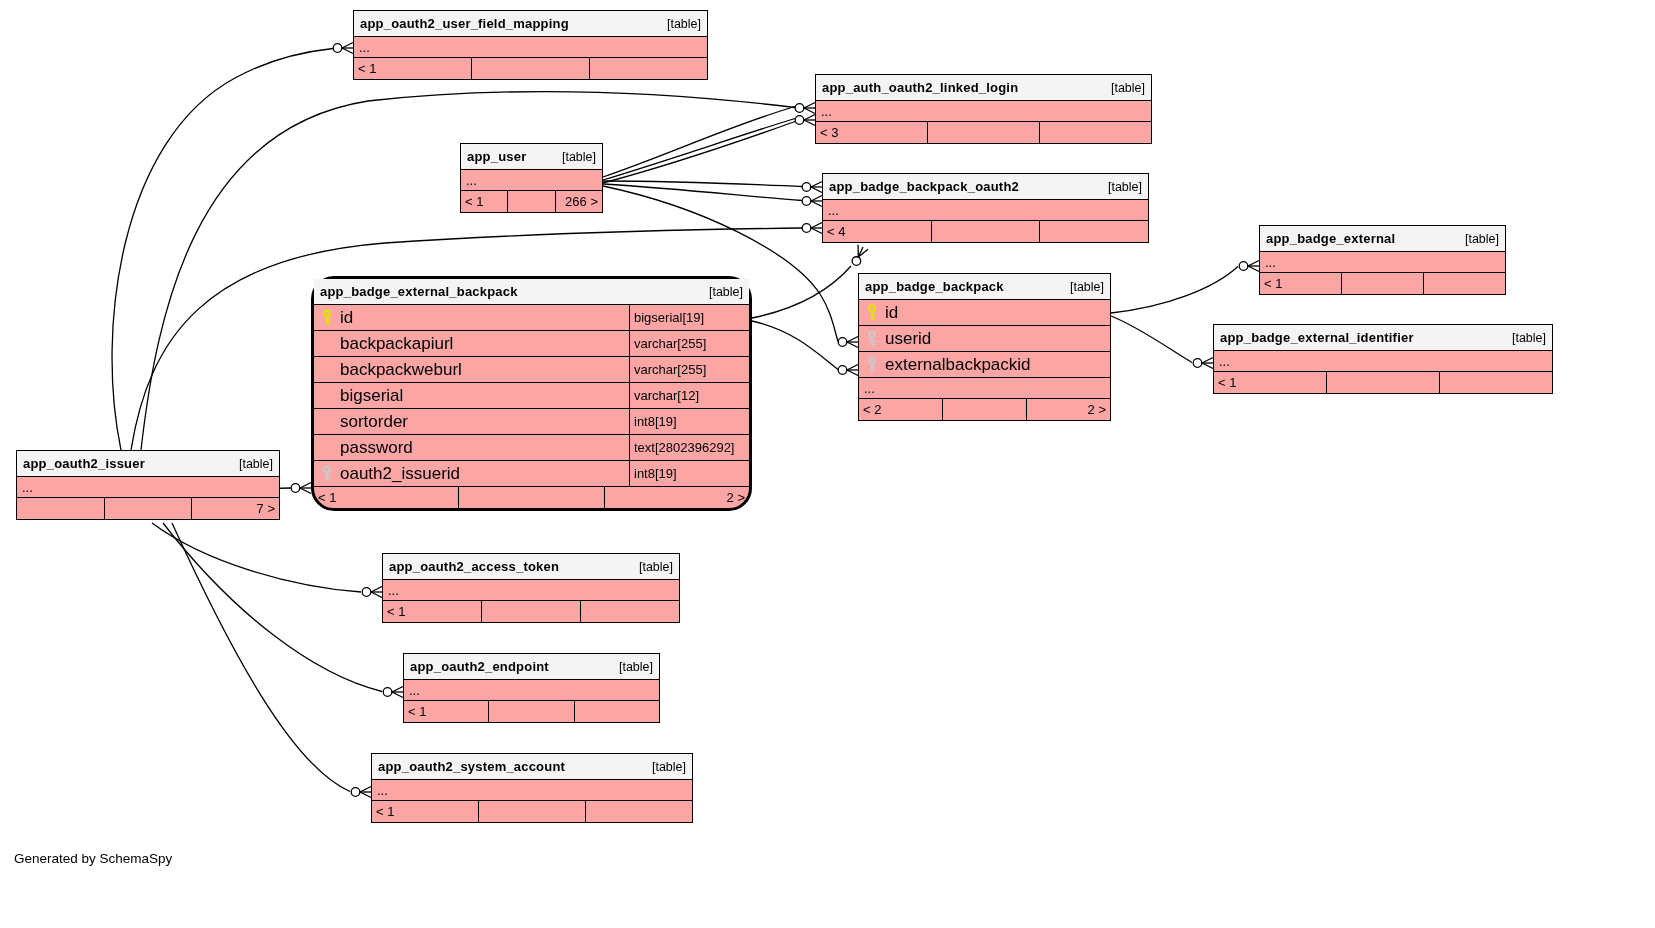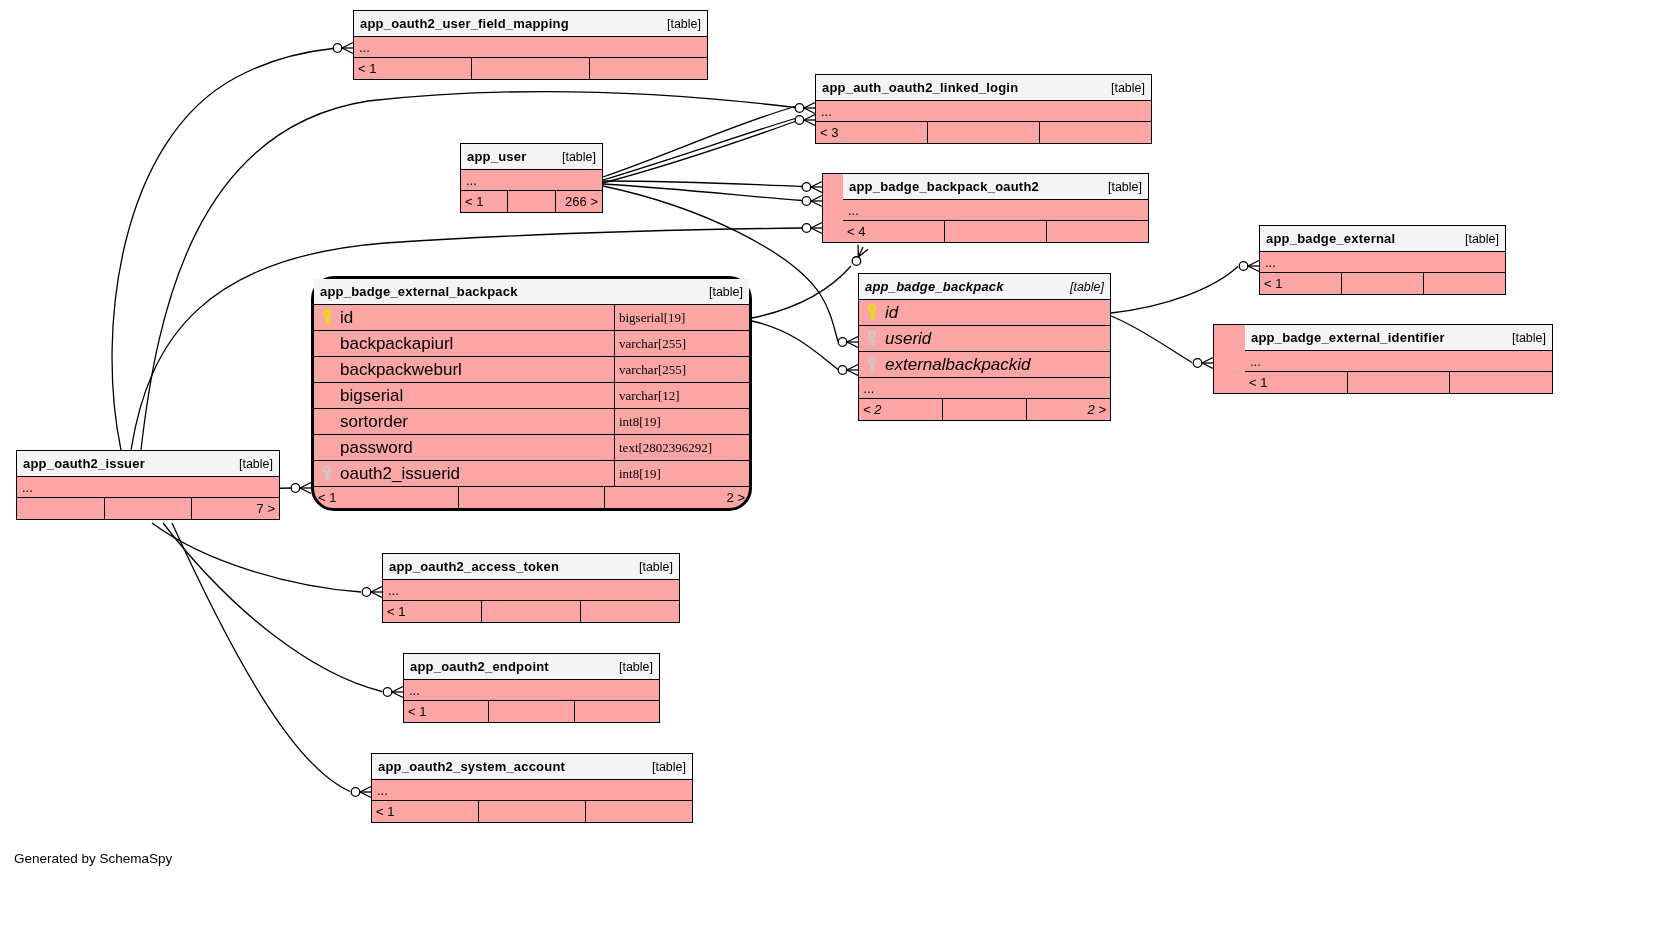--- a/index.html
+++ b/index.html
@@ -20,22 +20,22 @@
   }
   .tbl-name{font-weight:bold;font-size:13px;letter-spacing:0.2px;}
   .tbl-type{font-size:12.5px;margin-left:32px;}
   .col-row{
     display:flex;align-items:center;height:26px;border-bottom:1px solid #000;
     box-sizing:border-box;
   }
   .key-cell{width:26px;display:flex;justify-content:center;align-items:center;flex:none;}
   .col-name{flex:1;font-size:17px;white-space:nowrap;overflow:hidden;}
   .col-type{
-    width:135px;flex:none;align-self:stretch;display:flex;align-items:center;
-    border-left:1px solid #000;padding-left:4px;font-size:13px;box-sizing:border-box;font-family:Liberation Serif, serif;
+    width:120px;flex:none;align-self:stretch;display:flex;align-items:center;
+    border-left:1px solid #000;padding-left:4px;font-size:13px;box-sizing:border-box;
   }
   .ellipsis-row{
     height:21px;border-bottom:1px solid #000;display:flex;align-items:center;
     padding-left:5px;font-size:13px;box-sizing:border-box;
   }
   .tbl-footer{display:flex;height:21px;}
   .tbl-footer .fcell{
     flex:1;border-right:1px solid #000;display:flex;align-items:center;
     padding:0 4px;font-size:13px;box-sizing:border-box;white-space:nowrap;
   }
@@ -185,21 +185,21 @@
         <span class="tbl-name">app_user</span>
         <span class="tbl-type">[table]</span>
       </div>
       <div class="ellipsis-row">...</div>
       <div class="tbl-footer">
         <span class="fcell">&lt; 1</span>
         <span class="fcell"></span>
         <span class="fcell">266 &gt;</span>
       </div>
     </div>
-    <div class="tbl" style="left: 822px; top: 173px; width: 327px; padding-left: 20px;">
+    <div class="tbl" style="left: 822px; top: 173px; width: 327px;">
       <div class="tbl-header">
         <span class="tbl-name">app_badge_backpack_oauth2</span>
         <span class="tbl-type">[table]</span>
       </div>
       <div class="ellipsis-row">...</div>
       <div class="tbl-footer">
         <span class="fcell">&lt; 4</span>
         <span class="fcell"></span>
         <span class="fcell"></span>
       </div>
@@ -265,21 +265,21 @@
         </span>
         <span class="col-name">oauth2_issuerid</span>
         <span class="col-type">int8[19]</span>
       </div>
       <div class="tbl-footer">
         <span class="fcell">&lt; 1</span>
         <span class="fcell"></span>
         <span class="fcell">2 &gt;</span>
       </div>
     </div>
-    <div class="tbl" style="left: 858px; top: 273px; width: 253px; font-style: italic;">
+    <div class="tbl" style="left: 858px; top: 273px; width: 253px;">
       <div class="tbl-header">
         <span class="tbl-name">app_badge_backpack</span>
         <span class="tbl-type">[table]</span>
       </div>
       <div class="col-row">
         <span class="key-cell">
           <svg width="10" height="17" viewBox="0 0 10 17">
             <circle cx="5" cy="4.5" r="2.8" fill="none" stroke="#e2e200" stroke-width="2.2"></circle>
             <path d="M5 7.3 V15.5 M5 11.2 h3.2 M5 14.5 h3.2" fill="none" stroke="#e2e200" stroke-width="2.2"></path>
           </svg>
@@ -304,21 +304,21 @@
         </span>
         <span class="col-name">externalbackpackid</span>
       </div>
       <div class="ellipsis-row">...</div>
       <div class="tbl-footer">
         <span class="fcell">&lt; 2</span>
         <span class="fcell"></span>
         <span class="fcell">2 &gt;</span>
       </div>
     </div>
-    <div class="tbl" style="left: 1213px; top: 324px; width: 340px; padding-left: 31px;">
+    <div class="tbl" style="left: 1213px; top: 324px; width: 340px;">
       <div class="tbl-header">
         <span class="tbl-name">app_badge_external_identifier</span>
         <span class="tbl-type">[table]</span>
       </div>
       <div class="ellipsis-row">...</div>
       <div class="tbl-footer">
         <span class="fcell">&lt; 1</span>
         <span class="fcell"></span>
         <span class="fcell"></span>
       </div>

